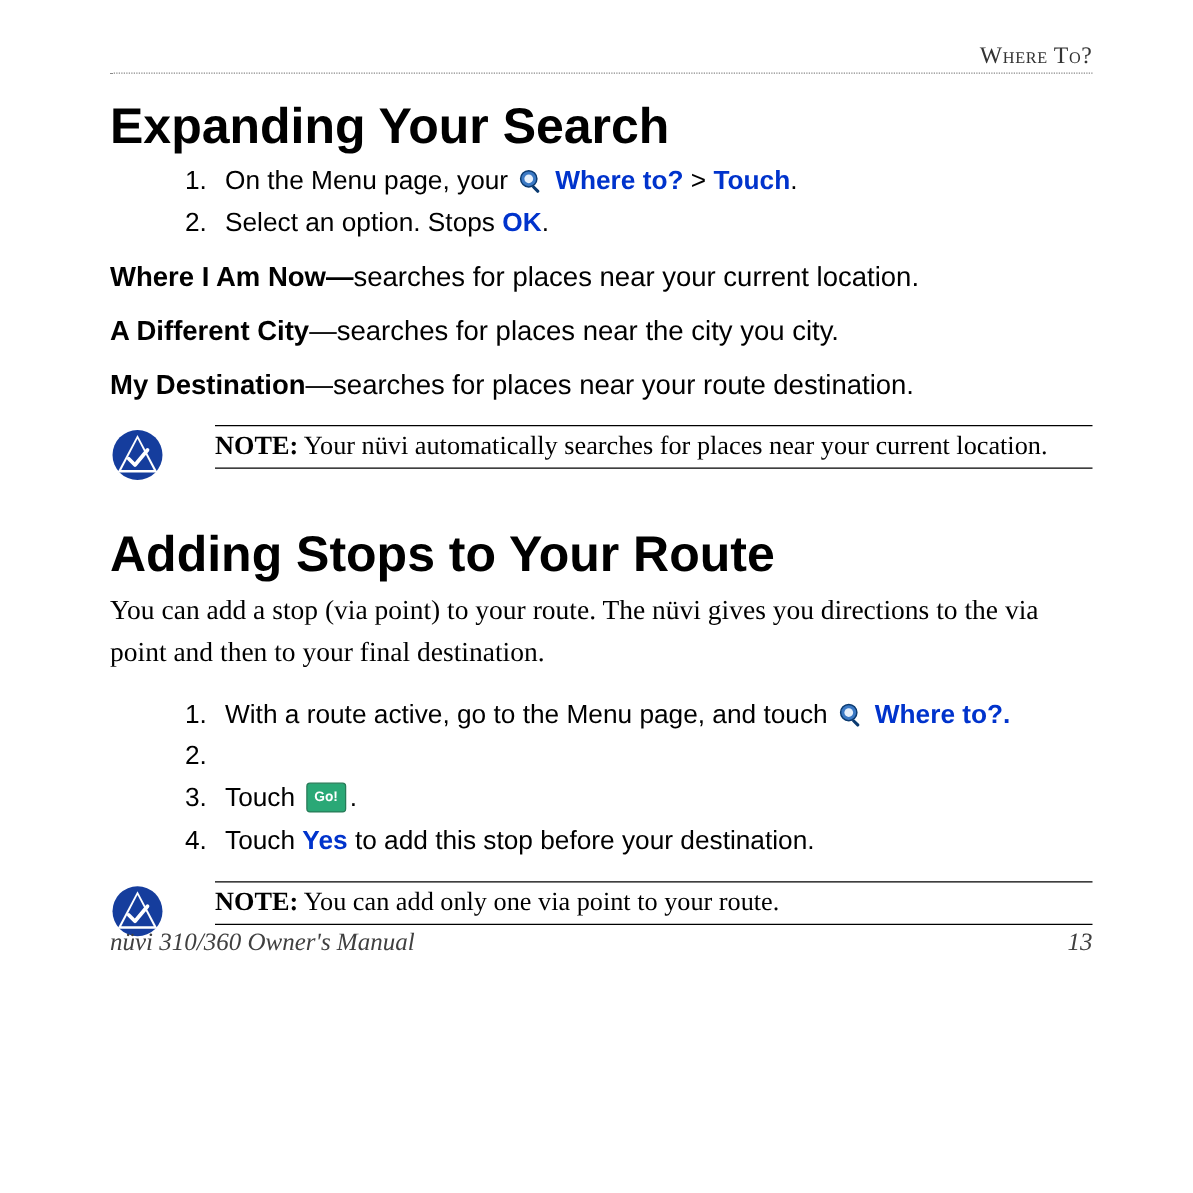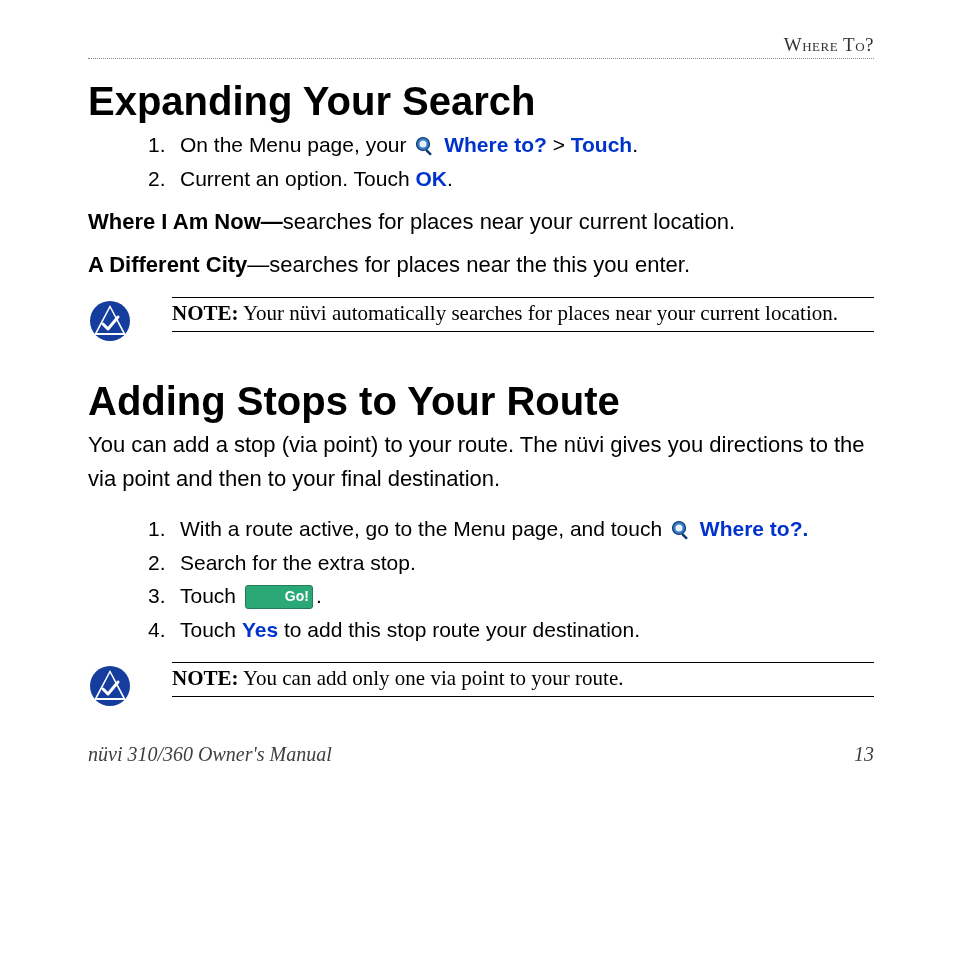--- a/index.html
+++ b/index.html
@@ -52,21 +52,21 @@
     align-items: center;
   }
   .step-num {
     min-width: 32px;
   }
   .ui-bold {
     font-weight: bold;
     color: #0033cc;
   }
   .body-text {
-    font-family: Liberation Sans, sans-serif;
+    font-family: Liberation Serif, serif;
     font-size: 22px;
     line-height: 1.55;
     margin: 12px 0;
   }
   .def-line {
     font-family: Liberation Sans, sans-serif;
     font-size: 22px;
     margin: 12px 0;
     line-height: 1.4;
   }
@@ -107,25 +107,24 @@
     display: inline-flex;
     align-items: center;
     justify-content: center;
     width: 30px;
     height: 22px;
     background: #2aa876;
     border: 1px solid #277a57;
     border-radius: 3px;
     color: #fff;
     font-family: Arial, sans-serif;
-    font-size: 14px;
+    font-size: 11px;
     font-weight: bold;
     vertical-align: middle;
     margin: 0 3px 2px 3px;
-    padding-left: 36px;
   }
   .footer {
     position: absolute;
     left: 88px;
     right: 80px;
     bottom: 56px;
     display: flex;
     justify-content: space-between;
     font-family: "Times New Roman", Times, serif;
     font-style: italic;
@@ -149,26 +148,27 @@
       <span><span>On the Menu page, your </span><span class="inline-icon">
             <svg width="22" height="22" viewBox="0 0 22 22">
               <circle cx="9" cy="9" r="6.5" fill="#3b79c4" stroke="#0a3a70" stroke-width="1.2"></circle>
               <circle cx="9" cy="9" r="3.5" fill="#e6f0fb"></circle>
               <rect x="13" y="14" width="7" height="2.5" rx="1" transform="rotate(45 13 14)" fill="#0a3a70"></rect>
             </svg>
           </span> <span class="ui-bold">Where to?</span><span> &gt; </span><span class="ui-bold">Touch</span><span>.</span></span>
     </div>
     <div class="step-row">
       <span class="step-num">2.</span>
-      <span><span>Current an option. Touch </span><span class="ui-bold">OK</span><span>.</span></span>
+      <span><span>Select an option. Stops </span><span class="ui-bold">OK</span><span>.</span></span>
     </div>
   </div>
 
   <p class="def-line"><span class="term">Where I Am Now—</span><span>searches for places near your current location.</span></p>
-  <p class="def-line"><span class="term">A Different City</span><span>—</span><span>searches for places near the this you enter.</span></p>
+  <p class="def-line"><span class="term">A Different City</span><span>—</span><span>searches for places near the city you city.</span></p>
+  <p class="def-line"><span class="term">My Destination</span><span>—</span><span>searches for places near your route destination.</span></p>
 
   <div class="note-block">
     <div class="note-icon-slot">
       <svg width="44" height="44" viewBox="0 0 44 44">
         <circle cx="22" cy="22" r="20" fill="#153d9d"></circle>
         <polygon points="22,6 38,36 6,36" fill="#fff"></polygon>
         <polygon points="22,9 35,34 9,34" fill="#153d9d"></polygon>
         <polyline points="15,25 20,30 30,18" fill="none" stroke="#fff" stroke-width="3" stroke-linecap="round" stroke-linejoin="round"></polyline>
       </svg>
     </div>
@@ -186,29 +186,28 @@
       <span><span>With a route active, go to the Menu page, and touch </span><span class="inline-icon">
             <svg width="22" height="22" viewBox="0 0 22 22">
               <circle cx="9" cy="9" r="6.5" fill="#3b79c4" stroke="#0a3a70" stroke-width="1.2"></circle>
               <circle cx="9" cy="9" r="3.5" fill="#e6f0fb"></circle>
               <rect x="13" y="14" width="7" height="2.5" rx="1" transform="rotate(45 13 14)" fill="#0a3a70"></rect>
             </svg>
           </span> <span class="ui-bold">Where to?.</span></span>
     </div>
     <div class="step-row">
       <span class="step-num">2.</span>
-      <span>Search for the extra stop.</span>
     </div>
     <div class="step-row">
       <span class="step-num">3.</span>
       <span><span>Touch </span><span class="go-btn">Go!</span><span>.</span></span>
     </div>
     <div class="step-row">
       <span class="step-num">4.</span>
-      <span><span>Touch </span><span class="ui-bold">Yes</span><span> to add this stop route your destination.</span></span>
+      <span><span>Touch </span><span class="ui-bold">Yes</span><span> to add this stop before your destination.</span></span>
     </div>
   </div>
 
   <div class="note-block">
     <div class="note-icon-slot">
       <svg width="44" height="44" viewBox="0 0 44 44">
         <circle cx="22" cy="22" r="20" fill="#153d9d"></circle>
         <polygon points="22,6 38,36 6,36" fill="#fff"></polygon>
         <polygon points="22,9 35,34 9,34" fill="#153d9d"></polygon>
         <polyline points="15,25 20,30 30,18" fill="none" stroke="#fff" stroke-width="3" stroke-linecap="round" stroke-linejoin="round"></polyline>

